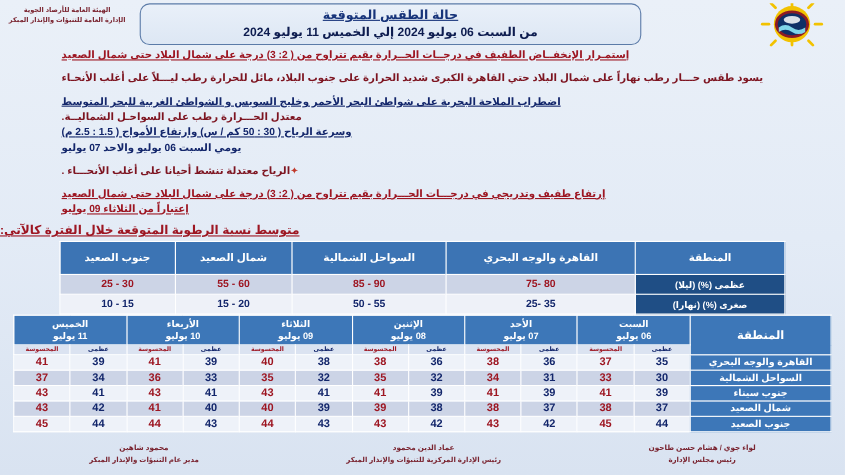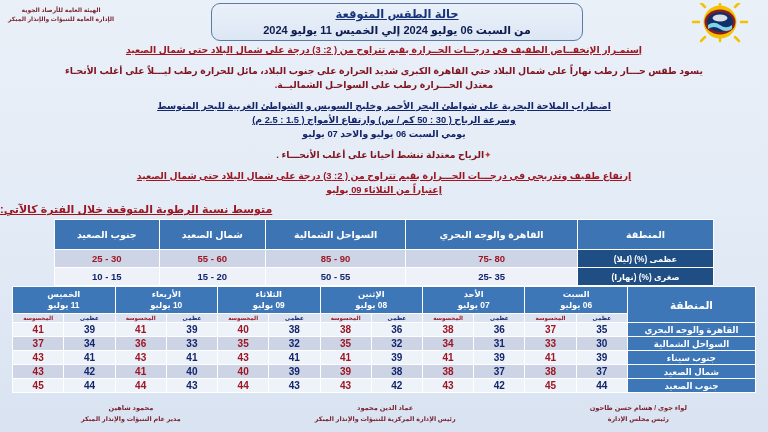--- a/index.html
+++ b/index.html
@@ -43,21 +43,21 @@
     top: 3px;
     right: 18px;
     width: 60px;
     height: 40px;
   }
 
   .title-banner {
     position: absolute;
     top: 3px;
     right: 185px;
-    width: 372px;
+    width: 456px;
     height: 38px;
     border: 1.3px solid #5b7ba8;
     border-radius: 9px;
     background: linear-gradient(180deg, #e9f0f9 0%, #dde7f4 100%);
     text-align: center;
     padding-top: 3px;
   }
 
   .title-main {
     font-size: 11.5px;
@@ -70,21 +70,22 @@
   .title-date {
     font-size: 11px;
     font-weight: bold;
     color: #0d1c4f;
     line-height: 1.45;
   }
 
   
   .notes {
     margin-top: 2px;
-    text-align: center;
+    text-align: left;
+    padding-left: 44px;
   }
 
   .note {
     font-size: 9.3px;
     font-weight: bold;
     line-height: 1.5;
     color: #7a1420;
     padding: 0 12px;
   }
 
@@ -259,23 +260,23 @@
         <ellipse cx="60" cy="30" rx="15" ry="7" fill="#ffffff" opacity=".85"></ellipse>
       </g>
     </svg>
   </div>
 
   <div class="notes">
 
     <div class="note red">إستمـرار الإنخفــاض الطفيف في درجــات الحــرارة بقيم تتراوح من ( 2: 3) درجة على شمال البلاد حتى شمال الصعيد</div>
 
     <div class="note darkred spaced">يسود طقس حـــار رطب نهاراً على شمال البلاد حتي القاهرة الكبرى شديد الحرارة على جنوب البلاد، مائل للحرارة رطب ليـــلاً على أغلب الأنحـاء</div>
+    <div class="note blue-u spaced">اضطراب الملاحة البحرية على شواطئ البحر الأحمر وخليج السويس و الشواطئ الغربية للبحر المتوسط</div>
+
     <div class="note darkred tight">معتدل الحـــرارة رطب على السواحـل الشماليــة.</div>
-
-    <div class="note blue-u spaced">اضطراب الملاحة البحرية على شواطئ البحر الأحمر وخليج السويس و الشواطئ الغربية للبحر المتوسط</div>
     <div class="note blue-u tight">وسرعة الرياح ( 30 : 50 كم / س) وارتفاع الأمواج ( 1.5 : 2.5 م)</div>
     <div class="note navy tight">يومي السبت 06 يوليو والاحد 07 يوليو</div>
 
     <div class="note darkred spaced">
       <span class="star">✦</span><span>الرياح معتدلة تنشط أحيانا على أغلب الأنحـــاء .</span>
     </div>
 
     <div class="note red spaced">إرتفاع طفيف وتدريجي في درجـــات الحـــرارة بقيم تتراوح من ( 2: 3) درجة على شمال البلاد حتى شمال الصعيد</div>
     <div class="note red tight">إعتباراً من الثلاثاء 09 يوليو</div>
   </div>

